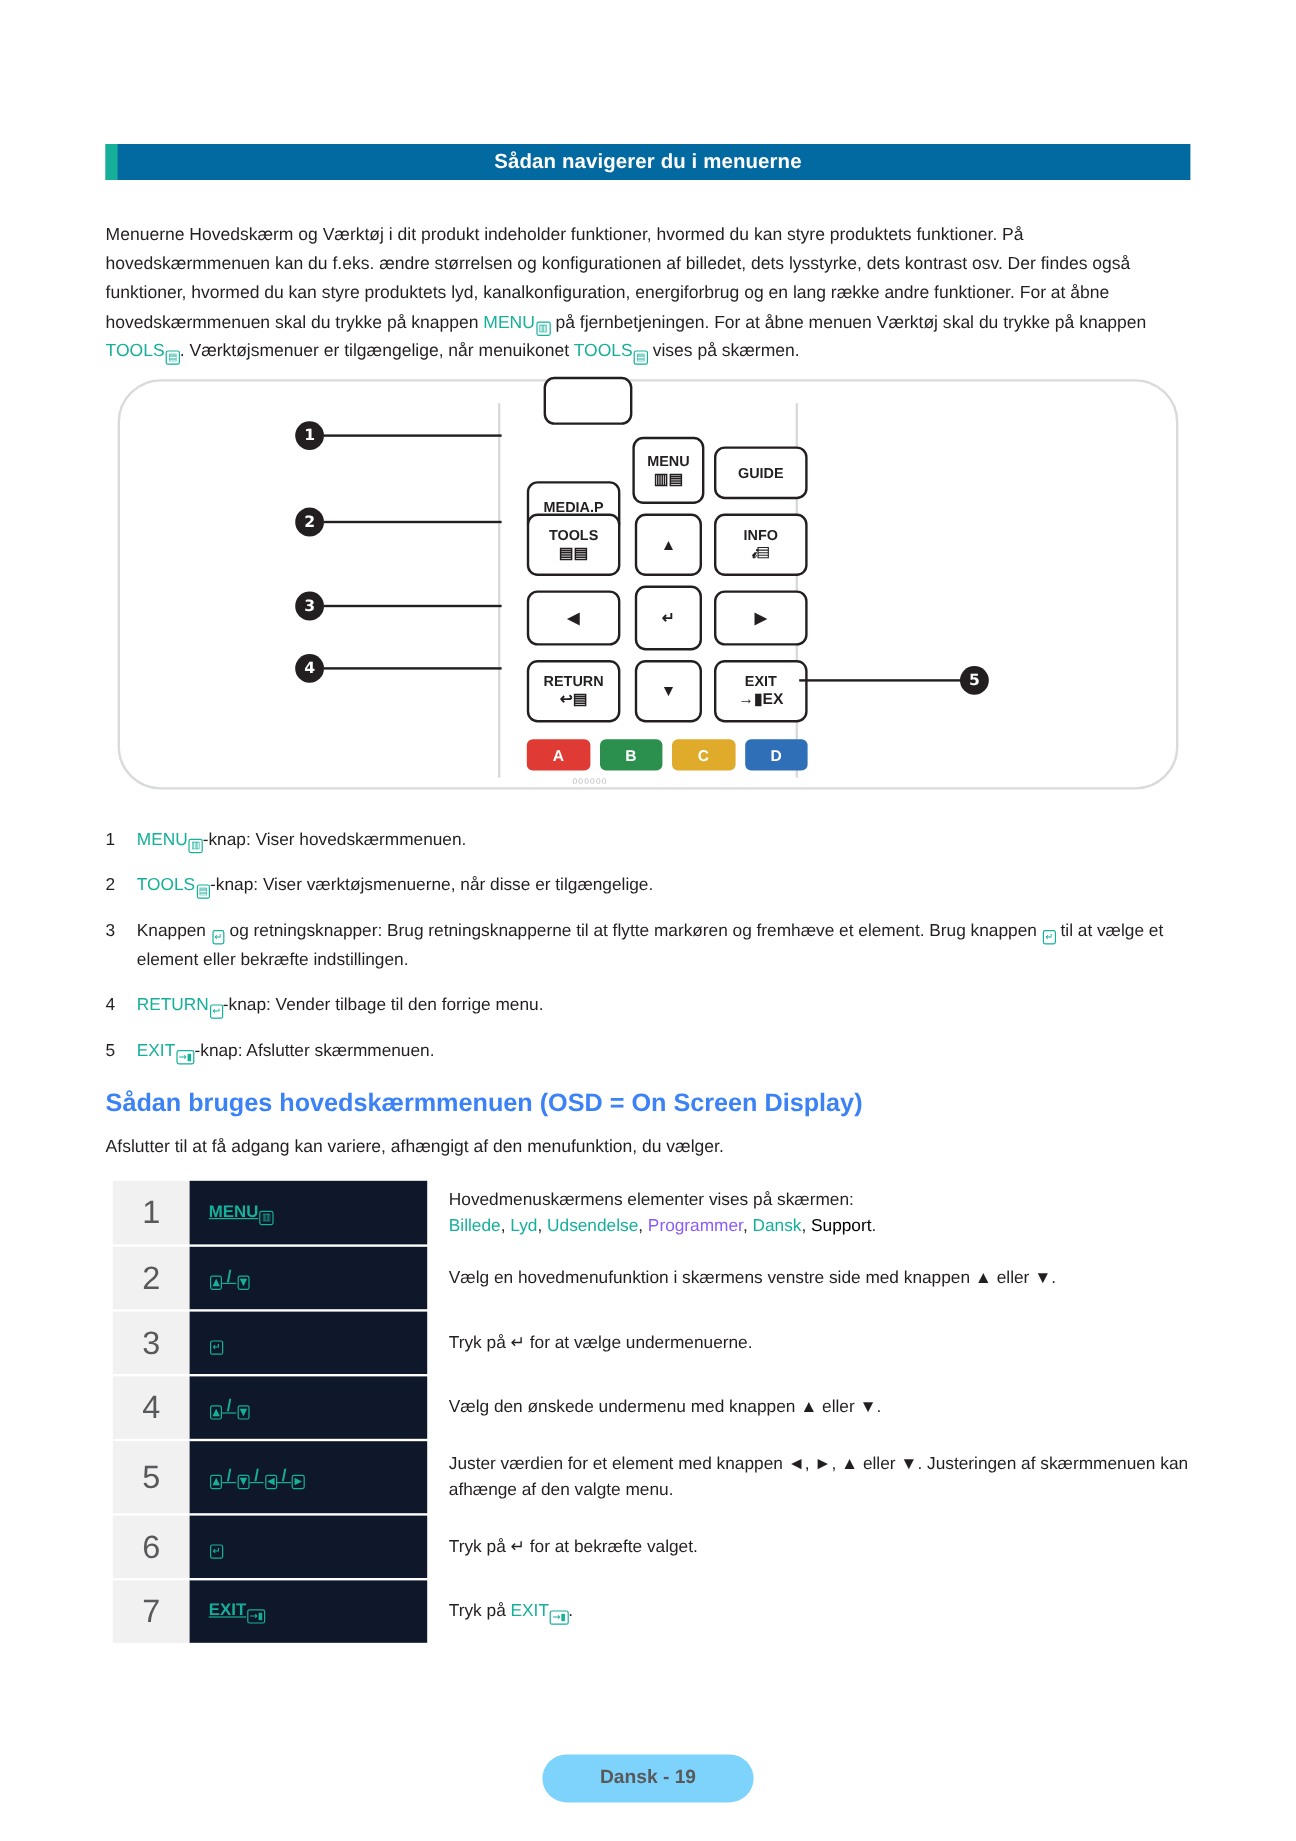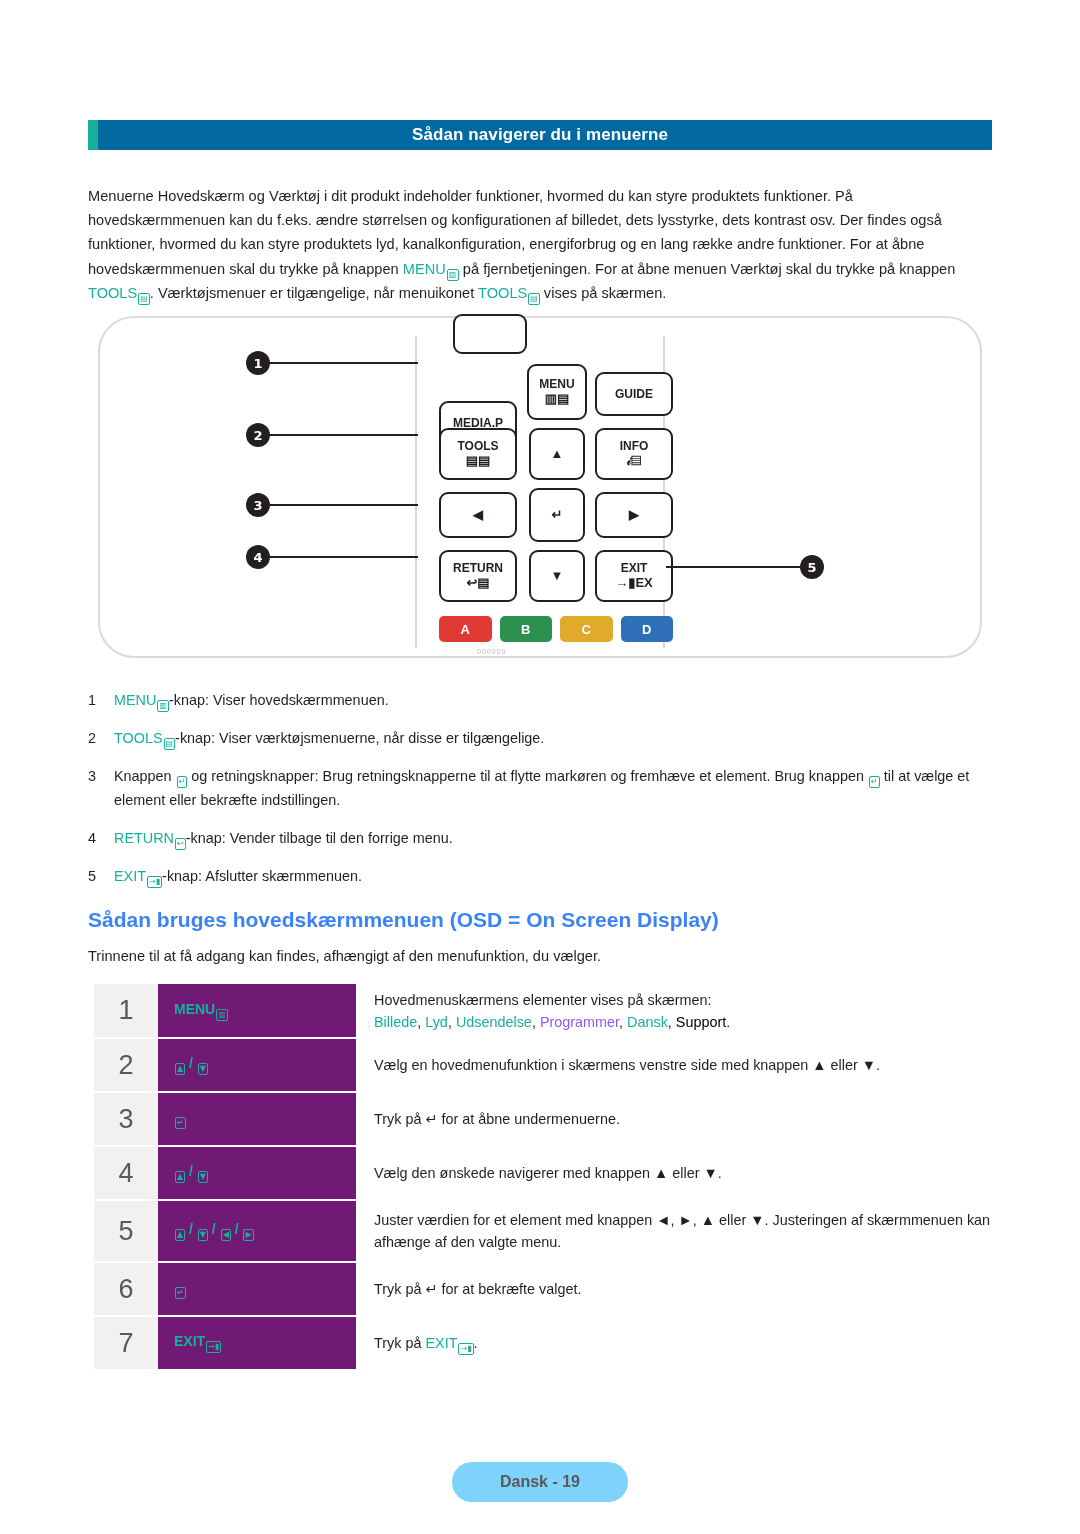--- a/index.html
+++ b/index.html
@@ -133,22 +133,22 @@
     position:absolute; left: 94px; top: 984px; width: 900px;
     border-collapse: collapse;
   }
   .steps td { vertical-align: middle; }
   .c-num {
     width: 64px; background:#f1f1f2; text-align:center;
     font-size: 27px; color:#58595b; font-weight: normal;
     height: 1px;
   }
   .c-btn {
-    width: 198px; background:#701a75; padding-left: 16px;
-    color:#16b09a; font-size: 14px; font-weight: bold;
+    width: 198px; background:#0f172a; padding-left: 16px;
+    color:#16b09a; font-size: 14px; font-weight: bold; text-decoration: underline;
   }
   .c-desc { padding-left: 18px; font-size: 14.4px; line-height: 22px; color:#231f20; }
   .steps tr { border-bottom: 2px solid #ffffff; }
   .sep { color:#16b09a; }
 
   
   .m1{color:#16b09a;} .m2{color:#16b09a;} .m3{color:#16b09a;}
   .m4{color:#8b5cf6;} .m5{color:#16b09a;} .m6{color:#000000;}
 
   
@@ -278,21 +278,21 @@
       <div class="txt"><span class="tealword">RETURN</span><span class="ic">↩</span><span>-knap: Vender tilbage til den forrige menu.</span></div>
     </div>
 
     <div class="li">
       <div class="num">5</div>
       <div class="txt"><span class="tealword">EXIT</span><span class="ic">→▮</span><span>-knap: Afslutter skærmmenuen.</span></div>
     </div>
   </div>
 
   <div class="subtitle">Sådan bruges hovedskærmmenuen (OSD = On Screen Display)</div>
-  <div class="subintro">Trinnene til at få adgang kan findes, afhængigt af den menufunktion, du vælger.</div>
+  <div class="subintro">Afslutter til at få adgang kan variere, afhængigt af den menufunktion, du vælger.</div>
 
   <table class="steps">
     <tbody>
         <tr>
       <td class="c-num" style="height:54px;">1</td>
       <td class="c-btn"><span>MENU</span><span class="ic">▥</span></td>
       <td class="c-desc">
         <div>Hovedmenuskærmens elementer vises på skærmen:</div>
         <div><span class="m1">Billede</span><span>, </span><span class="m2">Lyd</span><span>, </span><span class="m3">Udsendelse</span><span>, </span><span class="m4">Programmer</span><span>, </span><span class="m5">Dansk</span><span>, </span><span class="m6">Support</span><span>.</span></div>
       </td>
@@ -300,27 +300,27 @@
 
     <tr>
       <td class="c-num" style="height:54px;">2</td>
       <td class="c-btn"><span class="ic">▲</span><span class="sep"> / </span><span class="ic">▼</span></td>
       <td class="c-desc">Vælg en hovedmenufunktion i skærmens venstre side med knappen ▲ eller ▼.</td>
     </tr>
 
     <tr>
       <td class="c-num" style="height:54px;">3</td>
       <td class="c-btn"><span class="ic">↵</span></td>
-      <td class="c-desc">Tryk på ↵ for at åbne undermenuerne.</td>
+      <td class="c-desc">Tryk på ↵ for at vælge undermenuerne.</td>
     </tr>
 
     <tr>
       <td class="c-num" style="height:54px;">4</td>
       <td class="c-btn"><span class="ic">▲</span><span class="sep"> / </span><span class="ic">▼</span></td>
-      <td class="c-desc">Vælg den ønskede navigerer med knappen ▲ eller ▼.</td>
+      <td class="c-desc">Vælg den ønskede undermenu med knappen ▲ eller ▼.</td>
     </tr>
 
     <tr>
       <td class="c-num" style="height:62px;">5</td>
       <td class="c-btn"><span class="ic">▲</span><span class="sep"> / </span><span class="ic">▼</span><span class="sep"> / </span><span class="ic">◀</span><span class="sep"> / </span><span class="ic">▶</span></td>
       <td class="c-desc">Juster værdien for et element med knappen ◄, ►, ▲ eller ▼. Justeringen af skærmmenuen kan afhænge af den valgte menu.</td>
     </tr>
 
     <tr>
       <td class="c-num" style="height:54px;">6</td>

